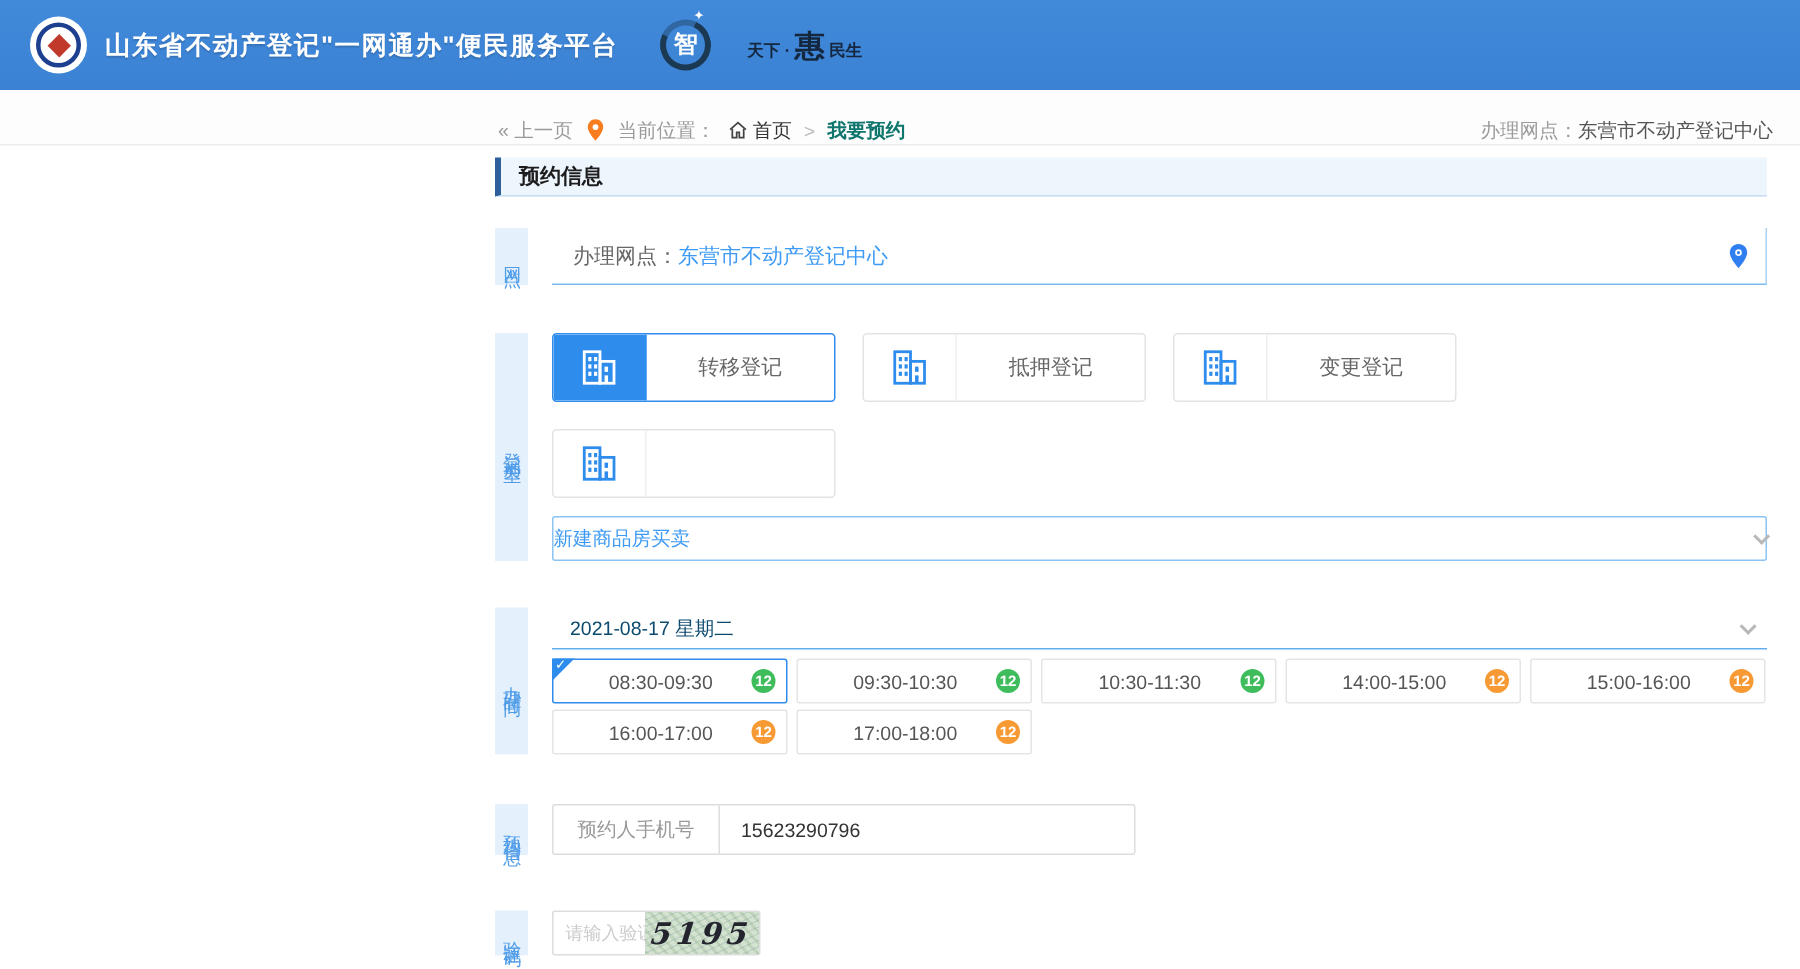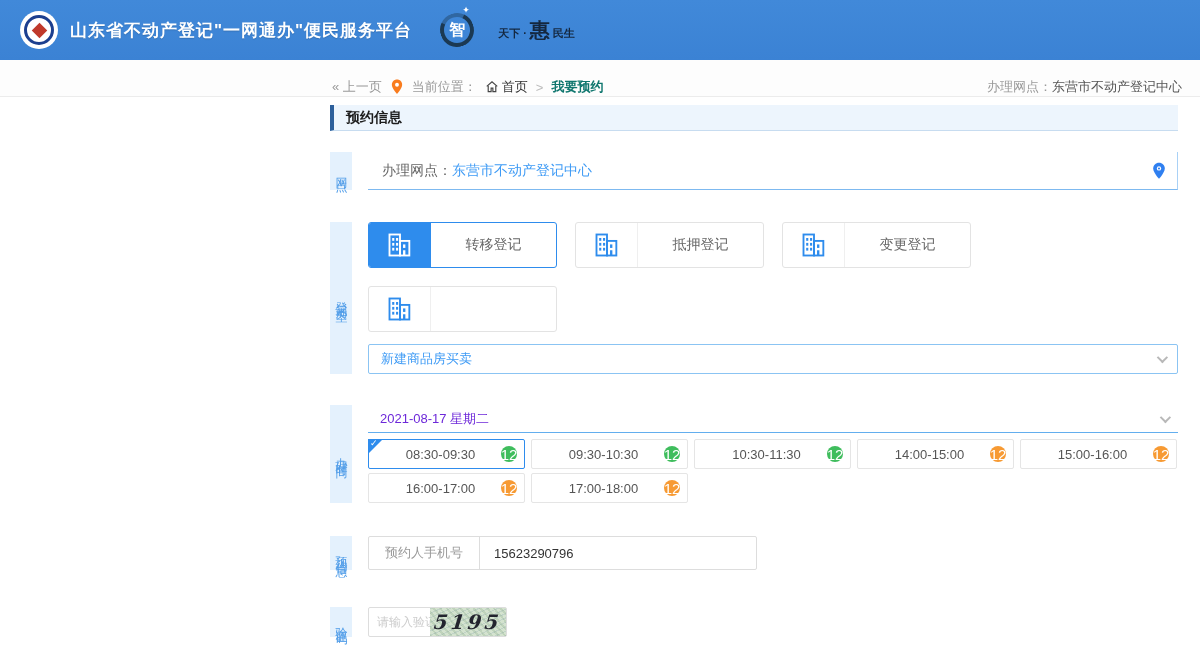--- a/index.html
+++ b/index.html
@@ -68,36 +68,36 @@
   .reg-grid-row + .reg-grid-row { margin-top:18px; }
   .regbtn { width:189px; height:46px; border:1px solid #e3e3e3; border-radius:3px;
     background:#fff; display:flex; align-items:stretch; cursor:pointer; overflow:hidden; }
   .regbtn .ico-cell { flex:0 0 62px; display:flex; align-items:center; justify-content:center;
     border-right:1px solid #efefef; color:#2e8ced; }
   .regbtn .lbl { flex:1; display:flex; align-items:center; justify-content:center;
     font-size:14px; color:#666; }
   .regbtn.selected { border-color:#2e8ced; }
   .regbtn.selected .ico-cell { background:#2e8ced; color:#fff; border-right-color:#2e8ced; }
   .subtype-select { margin-top:12px; height:30px; border:1px solid #8bc4f3; border-radius:2px;
-    display:flex; align-items:center; padding:0 12px; font-size:13px; color:#3d9af5; cursor:pointer;justify-content:flex-end; }
+    display:flex; align-items:center; padding:0 0; font-size:13px; color:#3d9af5; cursor:pointer;justify-content:flex-end; }
   .chevron { width:8px; height:8px; border-right:2px solid #b8b8b8; border-bottom:2px solid #b8b8b8;
     transform:rotate(45deg) translateY(-2px); margin-left:auto; }
 
   
   .row-schedule { margin-top:31px; }
   .date-select { height:28px; border-bottom:1px solid #63aeee; display:flex; align-items:center;
-    padding:0 10px 0 12px; font-size:13px; color:#6d28d9; cursor:pointer; }
+    padding:0 10px 0 12px; font-size:13px; color:#0c4a6e; cursor:pointer; }
   .slot-row { display:flex; gap:6px; margin-top:6px; }
   .slot-row + .slot-row { margin-top:4px; }
   .slot { flex:0 0 auto; width:157px; height:30px; border:1px solid #e5e5e5; border-radius:2px;
     position:relative; display:flex; align-items:center; justify-content:center;
     font-size:13px; color:#555; cursor:pointer; background:#fff; }
   .slot .t { padding-right:22px;padding-left:10px; }
   .slot .badge { position:absolute; right:7px; top:50%; transform:translateY(-50%);
-    width:16px; height:16px; border-radius:50%; color:#fff; font-size:15px; font-weight:normal;
+    width:16px; height:16px; border-radius:50%; color:#fff; font-size:10px; font-weight:bold;
     display:flex; align-items:center; justify-content:center; }
   .badge.green { background:#3fbd5d; }
   .badge.orange { background:#f79a33; }
   .slot.selected { border-color:#2e8ced; }
   .slot.selected::before { content:""; position:absolute; top:-1px; left:-1px;
     border-top:15px solid #2e8ced; border-right:15px solid transparent; }
   .slot .corner-check { position:absolute; top:-2px; left:1px; color:#fff; font-size:9px; z-index:1; }
 
   
   .row-booking { margin-top:33px; }

